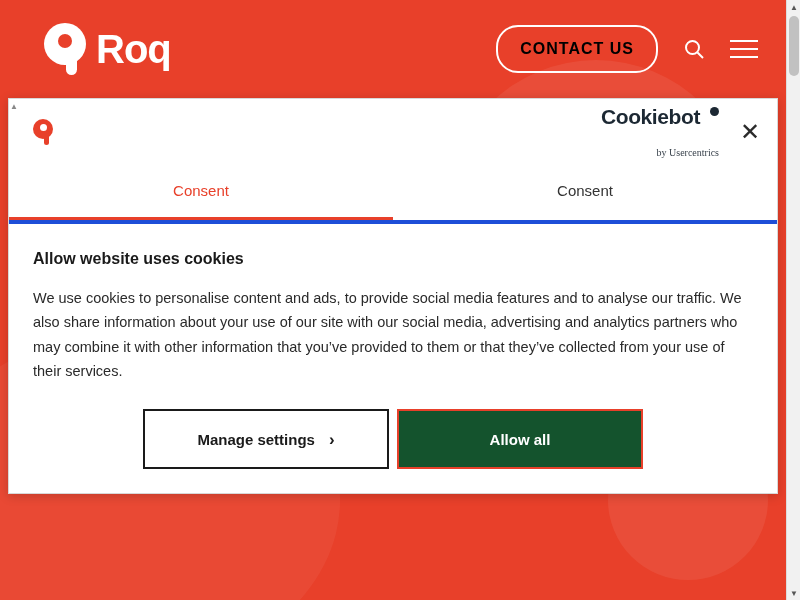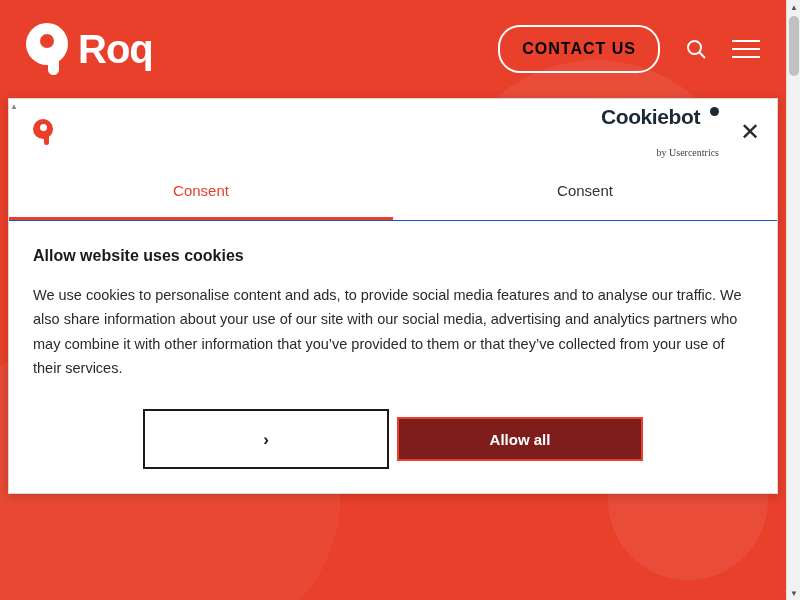--- a/index.html
+++ b/index.html
@@ -27,24 +27,24 @@
     position: absolute;
     border-radius: 50%;
     background: rgba(255,255,255,0.06);
   }
   .blob-1 { width: 300px; height: 300px; right: 40px; top: 60px; background: rgba(255,255,255,0.07); }
   .blob-2 { width: 160px; height: 160px; right: 18px; top: 420px; background: rgba(255,255,255,0.07); }
   .blob-3 { width: 420px; height: 340px; left: -80px; top: 330px; background: rgba(255,255,255,0.05); }
 
   
   .site-header {
-    position: absolute; top: 0; left: 0;
+    position: absolute; top: 0; left: 8px;
     width: 786px; height: 97px;
     display: flex; align-items: center;
-    padding: 0 26px;
+    padding: 0 36px;
   }
   .logo { display: flex; align-items: center; gap: 10px; }
   .logo-mark { position: relative; width: 42px; height: 52px; }
   .logo-mark .ring {
     position: absolute; left: 0; top: 0;
     width: 42px; height: 42px;
     border-radius: 50%;
     background: #ffffff;
   }
   .logo-mark .ring:after {
@@ -172,21 +172,21 @@
   .cb-close {
     position: absolute; right: 14px; top: 20px;
     width: 26px; height: 26px;
     background: transparent; border: none; cursor: pointer;
     color: #2b2b2b; font-size: 24px; line-height: 24px;
     font-family: "Liberation Sans", sans-serif;
   }
 
   .cb-tabs {
     display: flex; flex: none;
-    border-bottom: 1px solid #1d4ed8;
+    border-bottom: 4px solid #1d4ed8;
   }
   .cb-tab {
     flex: 1;
     text-align: center;
     padding: 17px 0 18px;
     font-size: 15px;
     color: #333333;
     cursor: pointer;
     background: transparent;
     border: none;
@@ -226,22 +226,22 @@
     font-size: 15px; font-weight: bold;
     display: flex; align-items: center; justify-content: center;
     gap: 14px;
     cursor: pointer;
     font-family: "Liberation Sans", sans-serif;
   }
   .chev {
     font-size: 17px; font-weight: bold; line-height: 1;
   }
   .btn-allow {
-    width: 246px; height: 44px;
-    background: #7f1d1d;
+    width: 246px; height: 60px;
+    background: #14532d;
     border: 2px solid #e8402a;
     color: #ffffff;
     font-size: 15px; font-weight: bold;
     display: flex; align-items: center; justify-content: center;
     cursor: pointer;
     font-family: "Liberation Sans", sans-serif;
   }
 
   
   .cb-scroll-marker {
@@ -316,20 +316,21 @@
       <button class="cb-tab">Consent</button>
     </div>
 
     <div class="cb-body">
       <div class="cb-title">Allow website uses cookies</div>
       <div class="cb-text">We use cookies to personalise content and ads, to provide social media features and to analyse our traffic. We also share information about your use of our site with our social media, advertising and analytics partners who may combine it with other information that you’ve provided to them or that they’ve collected from your use of their services.</div>
     </div>
 
     <div class="cb-actions">
       <button class="btn-manage">
+        <span>Manage settings</span>
         <span class="chev">›</span>
       </button>
       <button class="btn-allow">Allow all</button>
     </div>
   </div>
 
   <div class="scrollbar">
     <div class="scroll-arrow up">▲</div>
     <div class="scroll-thumb"></div>
     <div class="scroll-arrow down">▼</div>

